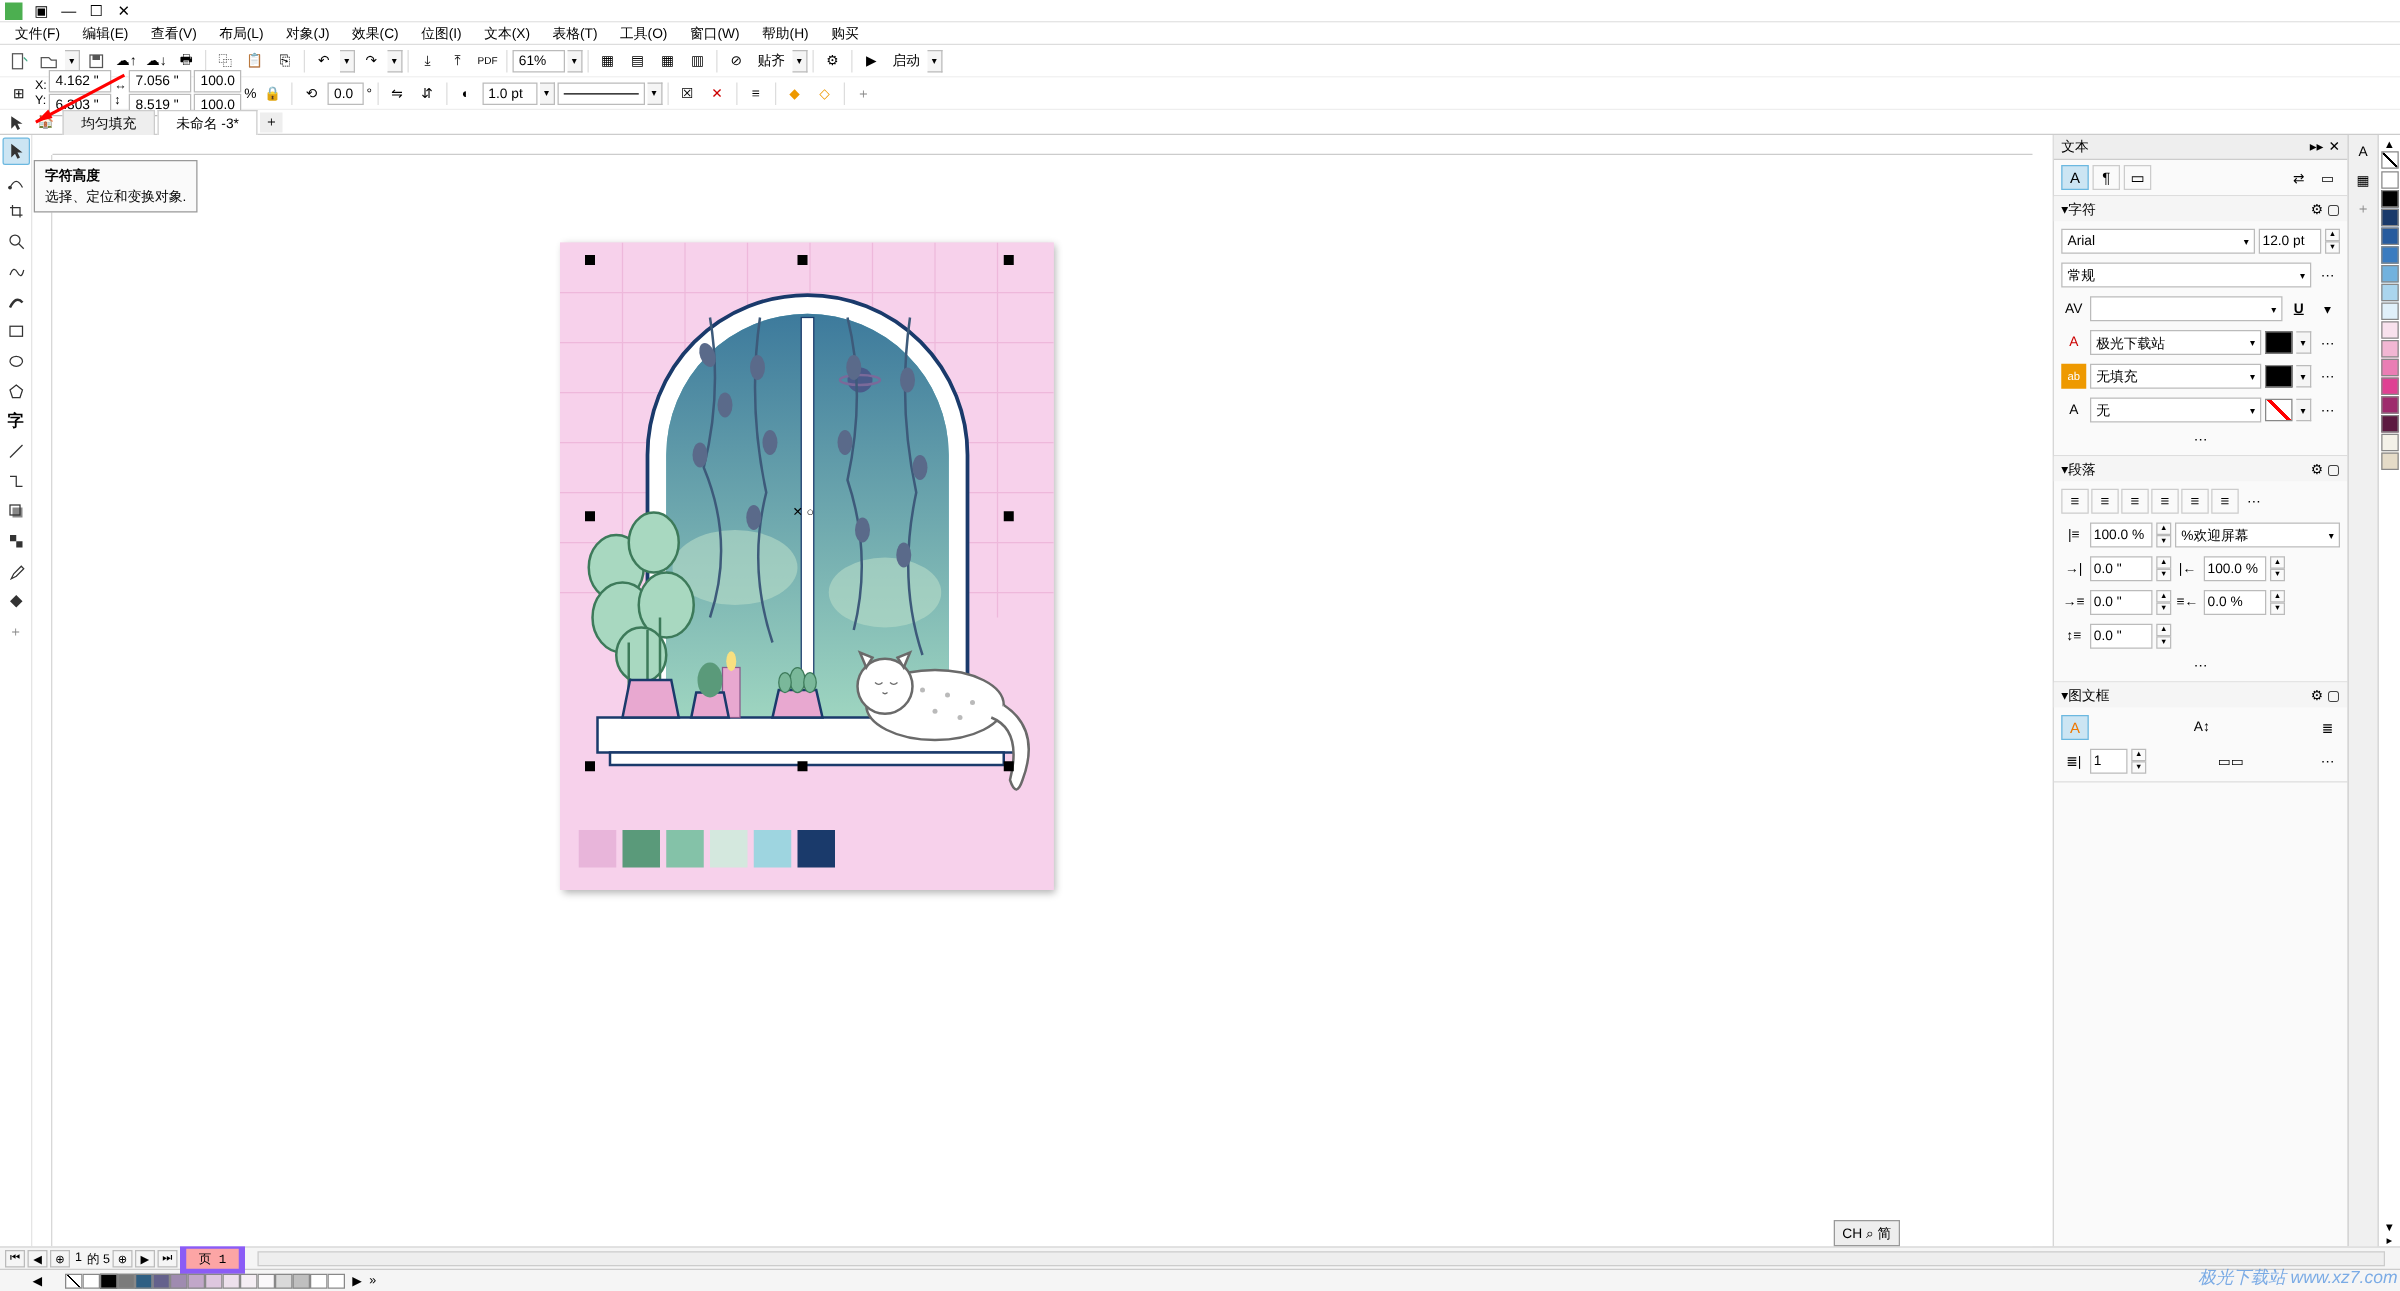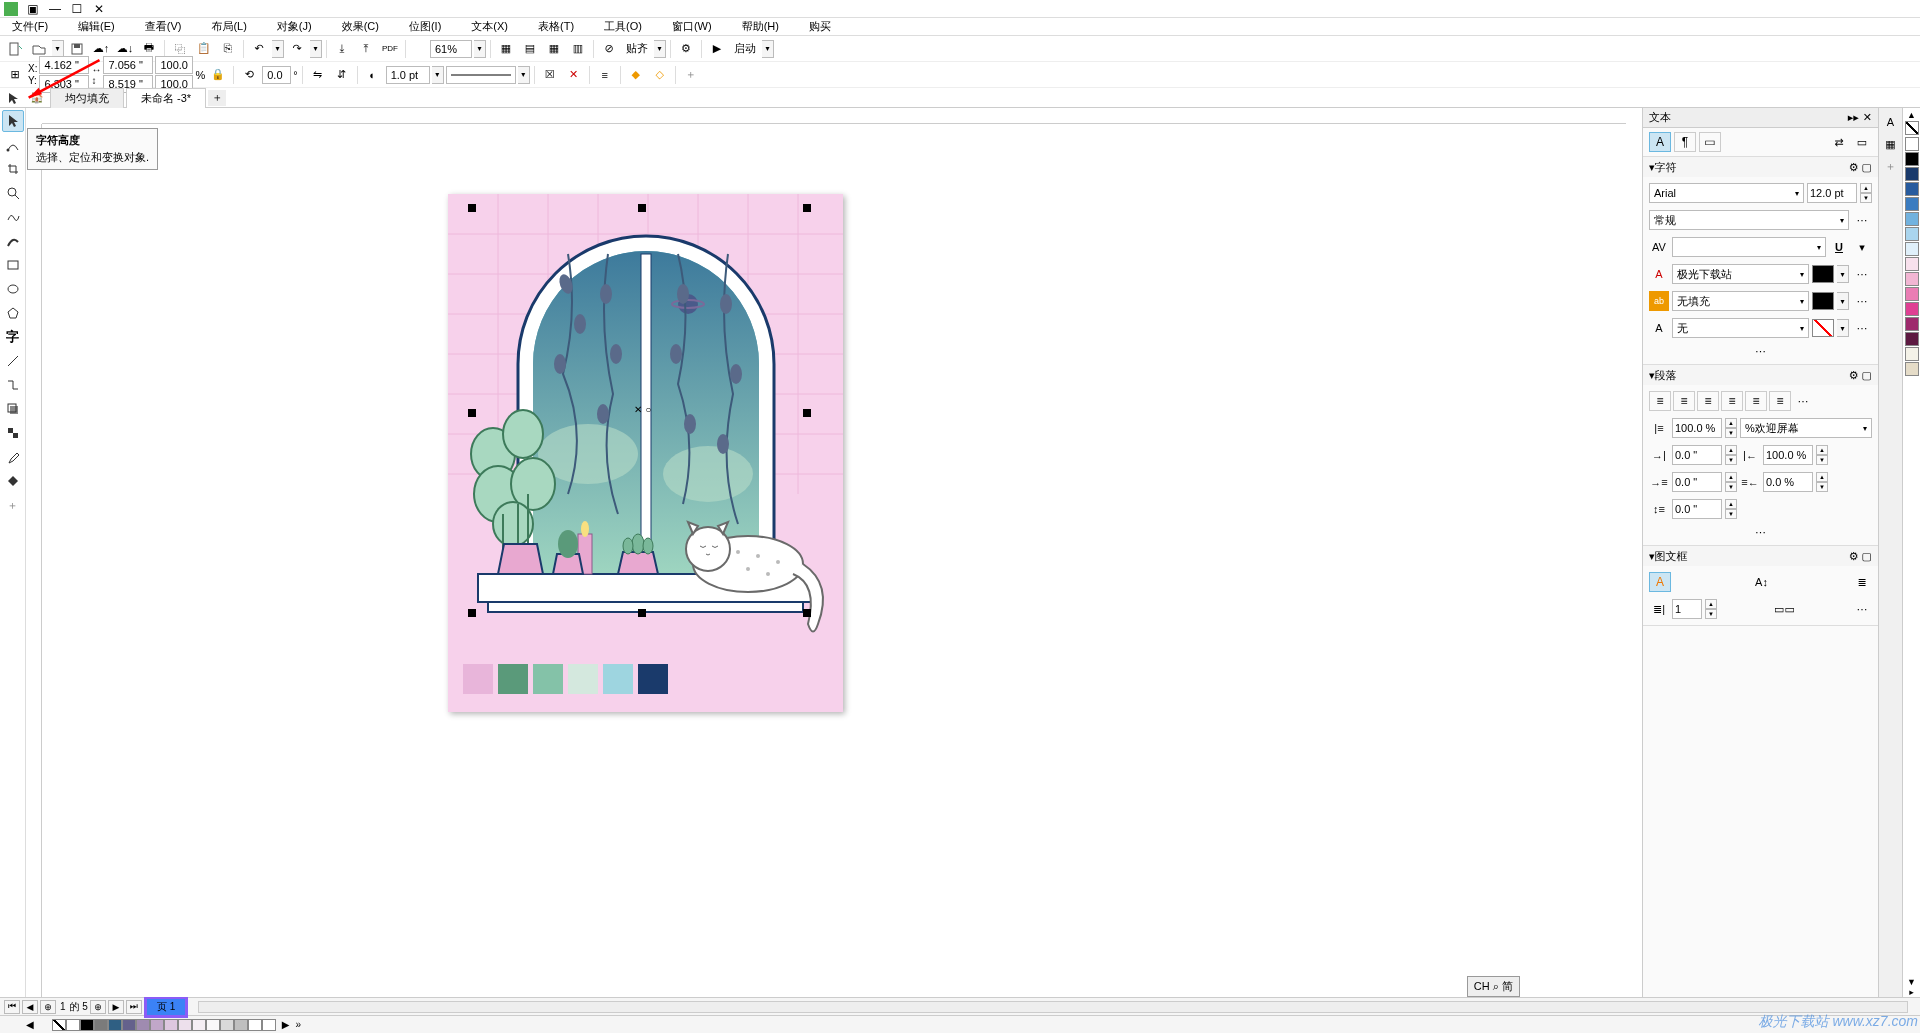--- a/index.html
+++ b/index.html
@@ -1,28 +1,28 @@
 <!DOCTYPE html>
 <html><head>
 <meta charset="utf-8">
 <style>
   * { box-sizing: border-box; margin: 0; padding: 0; }
   body { font-family: "Microsoft YaHei", sans-serif; font-size: 11px; background: #f0f0f0; width: 1920px; height: 1033px; overflow: hidden; position: relative; }
   .titlebar { height: 18px; background: #fff; display: flex; align-items: center; padding: 0 4px; border-bottom: 1px solid #ddd; }
   .titlebar .icon { width: 14px; height: 14px; background: #4caf50; margin-right: 4px; }
   .titlebar .title { flex: 1; font-size: 11px; color: #333; }
   .titlebar .winbtn { width: 22px; height: 16px; display: flex; align-items: center; justify-content: center; font-size: 12px; cursor: pointer; }
-  .menubar { height: 18px; background: #fff; display: flex; align-items: center; padding: 0 4px; gap: 14px; border-bottom: 1px solid #ddd; text-align: right; }
+  .menubar { height: 18px; background: #fff; display: flex; align-items: center; padding: 0 4px; gap: 2px; border-bottom: 1px solid #ddd; text-align: right; }
   .menubar .menu { padding: 1px 8px; font-size: 11px; cursor: pointer; }
   .toolbar1, .toolbar2 { height: 26px; background: #fff; display: flex; align-items: center; padding: 0 4px; gap: 2px; border-bottom: 1px solid #eee; }
   .tbtn { width: 22px; height: 22px; display: flex; align-items: center; justify-content: center; cursor: pointer; border-radius: 2px; }
   .sep { width: 1px; height: 18px; background: #ddd; margin: 0 2px; }
   .input-field { height: 18px; border: 1px solid #bbb; background: #fff; padding: 0 4px; font-size: 11px; }
   .input-small { width: 50px; }
-  .input-zoom { width: 42px; margin-left: 20px; }
+  .input-zoom { width: 42px; }
   .drop-arrow { width: 12px; height: 18px; border: 1px solid #bbb; border-left: none; background: #f5f5f5; display: flex; align-items: center; justify-content: center; font-size: 8px; cursor: pointer; }
   .tabs-row { height: 20px; background: #fff; display: flex; align-items: center; padding: 0 2px; gap: 2px; border-bottom: 1px solid #ccc; }
   .toolbox-btn { width: 22px; height: 22px; display: flex; align-items: center; justify-content: center; }
   .tab { padding: 2px 14px; font-size: 11px; background: #eee; border: 1px solid #ccc; border-bottom: none; cursor: pointer; position: relative; }
   .tab.active { background: #fff; }
   .tab-add { width: 18px; height: 16px; display: flex; align-items: center; justify-content: center; background: #eee; cursor: pointer; }
   .workspace { display: flex; height: calc(1033px - 18px - 18px - 26px - 26px - 20px - 18px - 18px); }
   .toolbox { width: 26px; background: #fff; border-right: 1px solid #ddd; display: flex; flex-direction: column; align-items: center; padding-top: 2px; gap: 2px; }
   .tool { width: 22px; height: 22px; display: flex; align-items: center; justify-content: center; cursor: pointer; border-radius: 2px; position: relative; }
   .tool.active { background: #cce5f3; border: 1px solid #6bb8e0; }
@@ -50,21 +50,21 @@
   .dropdown .dd-arrow { margin-left: auto; font-size: 8px; }
   .num-input { width: 50px; height: 20px; border: 1px solid #bbb; font-size: 11px; padding: 0 2px; }
   .spinner { width: 12px; display: flex; flex-direction: column; }
   .spinner div { height: 10px; border: 1px solid #bbb; font-size: 6px; text-align: center; line-height: 8px; cursor: pointer; }
   .swatch { width: 22px; height: 18px; border: 1px solid #888; }
   .icon-btn { width: 20px; height: 20px; display: flex; align-items: center; justify-content: center; cursor: pointer; }
   .colorbar { width: 18px; background: #fff; border-left: 1px solid #ccc; display: flex; flex-direction: column; align-items: center; padding-top: 2px; }
   .colorbar .csw { width: 14px; height: 14px; border: 1px solid #888; margin: 1px 0; cursor: pointer; }
   .page-bar { height: 18px; background: #f5f5f5; border-top: 1px solid #ccc; display: flex; align-items: center; padding: 0 4px; gap: 2px; font-size: 10px; }
   .page-nav { width: 16px; height: 14px; border: 1px solid #bbb; display: flex; align-items: center; justify-content: center; cursor: pointer; font-size: 9px; }
-  .page-tab { padding: 1px 10px; background: #3b82f6; border: 3px solid #8b5cf6; cursor: pointer; }
+  .page-tab { padding: 1px 10px; background: #fca5a5; border: 5px solid #8b5cf6; cursor: pointer; font-family: Liberation Mono, monospace; }
   .doc-palette { display: flex; margin-left: 16px; }
   .doc-palette .csw { width: 14px; height: 12px; border: 1px solid #888; cursor: pointer; }
   .ime { position: absolute; right: 400px; bottom: 36px; background: #eee; border: 1px solid #999; padding: 2px 6px; font-size: 11px; }
   .watermark { position: absolute; right: 2px; bottom: 2px; font-size: 14px; color: #2a7adb; opacity: 0.6; font-style: italic; }
   .red-arrow { position: absolute; top: 56px; left: 12px; width: 100px; height: 50px; pointer-events: none; z-index: 50; }
   svg { display: block; }
 </style>
 </head>
 <body>
 

